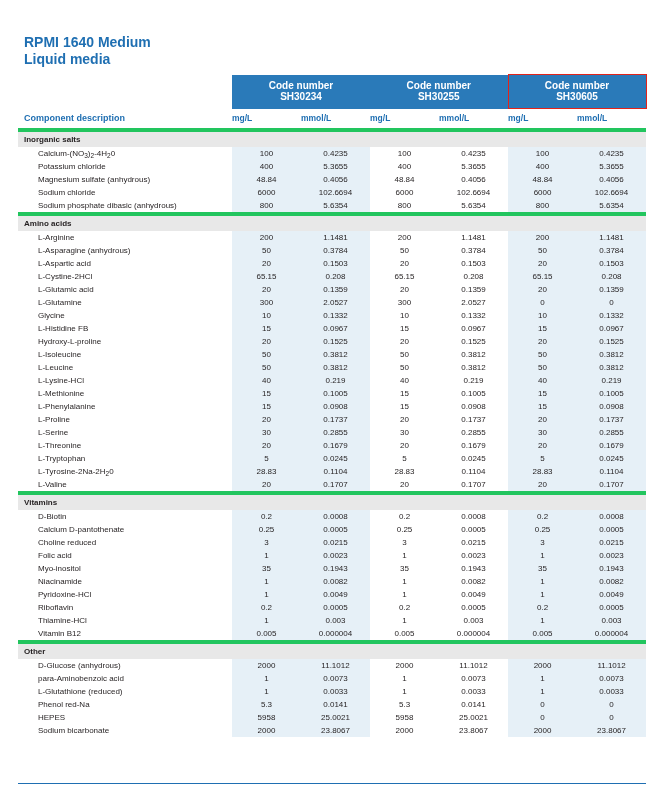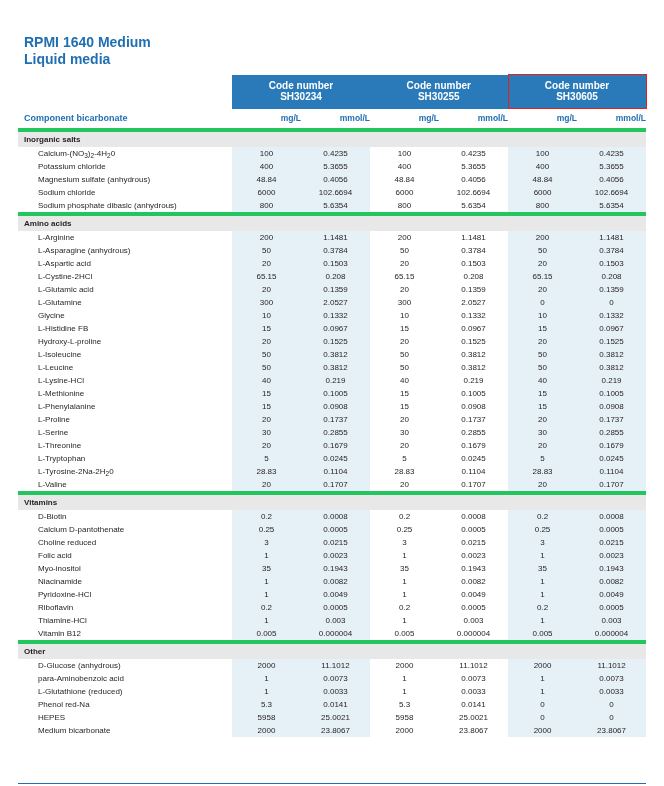--- a/index.html
+++ b/index.html
@@ -51,21 +51,21 @@
   }
   .codehdr.sel {
     border: 1.6px solid #e2231a;
     box-sizing: border-box;
   }
   .hdr-blank { background: #ffffff; }
   .unitrow td {
     color: #1f6fb2;
     font-weight: bold;
     font-size: 8.5px;
-    text-align: right;
+    text-align: left;
     padding: 4px 0 5px 0;
     border-bottom: 1.3px solid #1f6fb2;
   }
   .unitrow td.desc {
     text-align: left;
     padding-left: 6px;
     font-size: 9px;
   }
   .grp td {
     background: #e8e8e8;
@@ -126,21 +126,21 @@
         <td class="codehdr" colspan="2">
           <div>Code number</div>
           <div>SH30255</div>
         </td>
         <td class="codehdr sel" colspan="2">
           <div>Code number</div>
           <div>SH30605</div>
         </td>
       </tr>
       <tr class="unitrow">
-        <td class="desc">Component bicarbonate</td>
+        <td class="desc">Component description</td>
         <td>mg/L</td>
         <td>mmol/L</td>
         <td>mg/L</td>
         <td>mmol/L</td>
         <td>mg/L</td>
         <td>mmol/L</td>
       </tr>
     </thead>
     <tbody id="tbody">
         <tr class="grp">
@@ -509,21 +509,21 @@
         <tr class="data">
           <td class="desc plain">HEPES</td>
           <td class="tint">5958</td>
           <td class="tint">25.0021</td>
           <td class="plain">5958</td>
           <td class="plain">25.0021</td>
           <td class="tint">0</td>
           <td class="tint">0</td>
         </tr>
         <tr class="data">
-          <td class="desc plain">Medium bicarbonate</td>
+          <td class="desc plain">Sodium bicarbonate</td>
           <td class="tint">2000</td>
           <td class="tint">23.8067</td>
           <td class="plain">2000</td>
           <td class="plain">23.8067</td>
           <td class="tint">2000</td>
           <td class="tint">23.8067</td>
         </tr>
       </tbody>
   </table>
 

